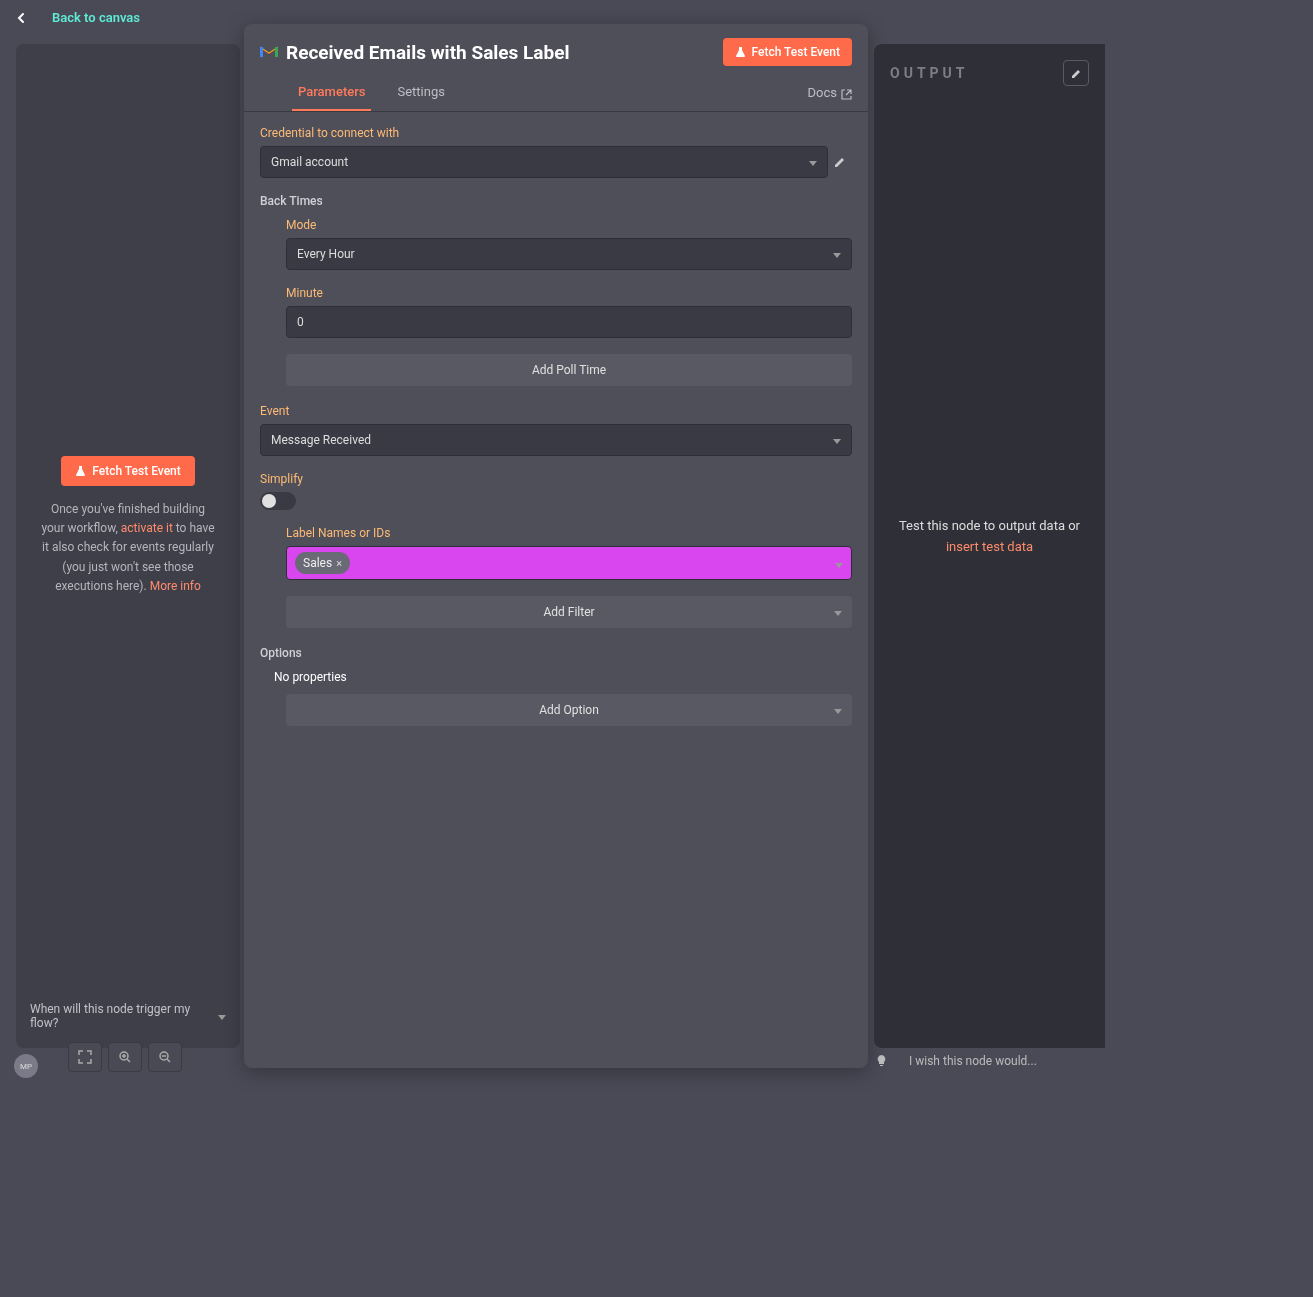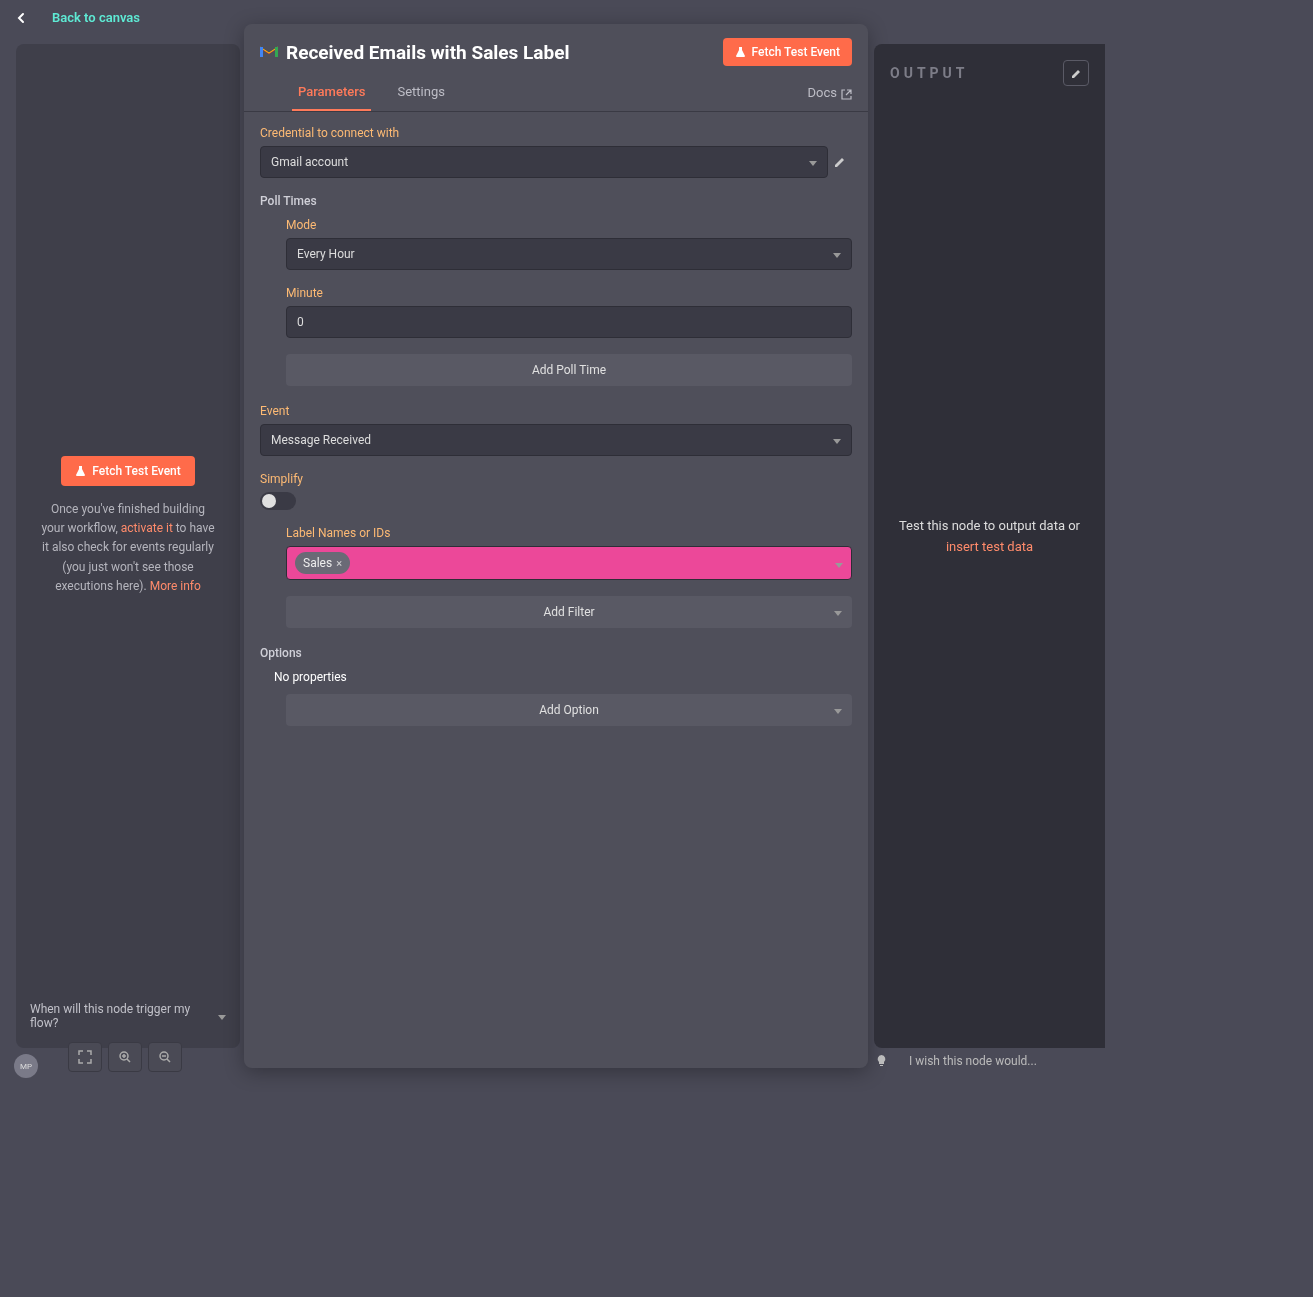--- a/index.html
+++ b/index.html
@@ -37,21 +37,21 @@
 .cred-row { display: flex; align-items: center; }
 .cred-row .select-box { flex: 1; }
 .edit-icon-btn { width: 24px; height: 24px; display: flex; justify-content: center; align-items: center; cursor: pointer; color: #bbb; }
 
 .section-label { color: #d0d0d8; font-size: 12px; font-weight: 500; margin: 10px 0; }
 .indented { padding-left: 26px; }
 .add-btn { background: #595964; color: #e0e0e0; text-align: center; padding: 9px; border-radius: 4px; font-size: 12px; cursor: pointer; width: 100%; border: none; position: relative; display:flex;justify-content:center;align-items:center; }
 .add-btn .chev { position: absolute; right: 10px; }
 
 
-.tag-select { background: #ec4899; border: 1px solid #2e2e37; border-radius: 4px; padding: 4px 8px; display: flex; justify-content: space-between; align-items: center; min-height: 34px; }
+.tag-select { background: #d946ef; border: 1px solid #2e2e37; border-radius: 4px; padding: 4px 8px; display: flex; justify-content: space-between; align-items: center; min-height: 34px; }
 .chip { background: #6a6a76; color: #eee; padding: 4px 8px; border-radius: 12px; font-size: 12px; display: inline-flex; align-items: center; gap: 4px; }
 .chip-x { cursor: pointer; font-size: 11px; opacity: 0.8; }
 
 .toggle { width: 36px; height: 18px; background: #3a3a45; border-radius: 10px; position: relative; cursor: pointer; }
 .toggle-knob { position: absolute; width: 14px; height: 14px; background: #e0e0e0; border-radius: 50%; top: 2px; left: 2px; }
 
 .no-props { color: #ffffff; font-size: 12px; padding-left: 14px; margin: 6px 0 10px; }
 
 
 .output-panel { position: absolute; top: 44px; left: 874px; right: 0; height: 1004px; background: #2f2f38; border-radius: 8px 0 0 8px; padding: 16px; }
@@ -146,21 +146,21 @@
           <span class="chev-down"></span>
         </div>
         <div class="edit-icon-btn">
           <svg width="14" height="14" viewBox="0 0 14 14">
               <path d="M2 10l7-7 2 2-7 7H2v-2z" fill="#ccc"></path>
             </svg>
         </div>
       </div>
     </div>
 
-    <div class="section-label">Poll Times</div>
+    <div class="section-label">Back Times</div>
     <div class="indented">
       <div class="field-block">
         <span class="field-label">Mode</span>
         <div class="select-box">
           <span>Every Hour</span>
           <span class="chev-down"></span>
         </div>
       </div>
       <div class="field-block">
         <span class="field-label">Minute</span>

